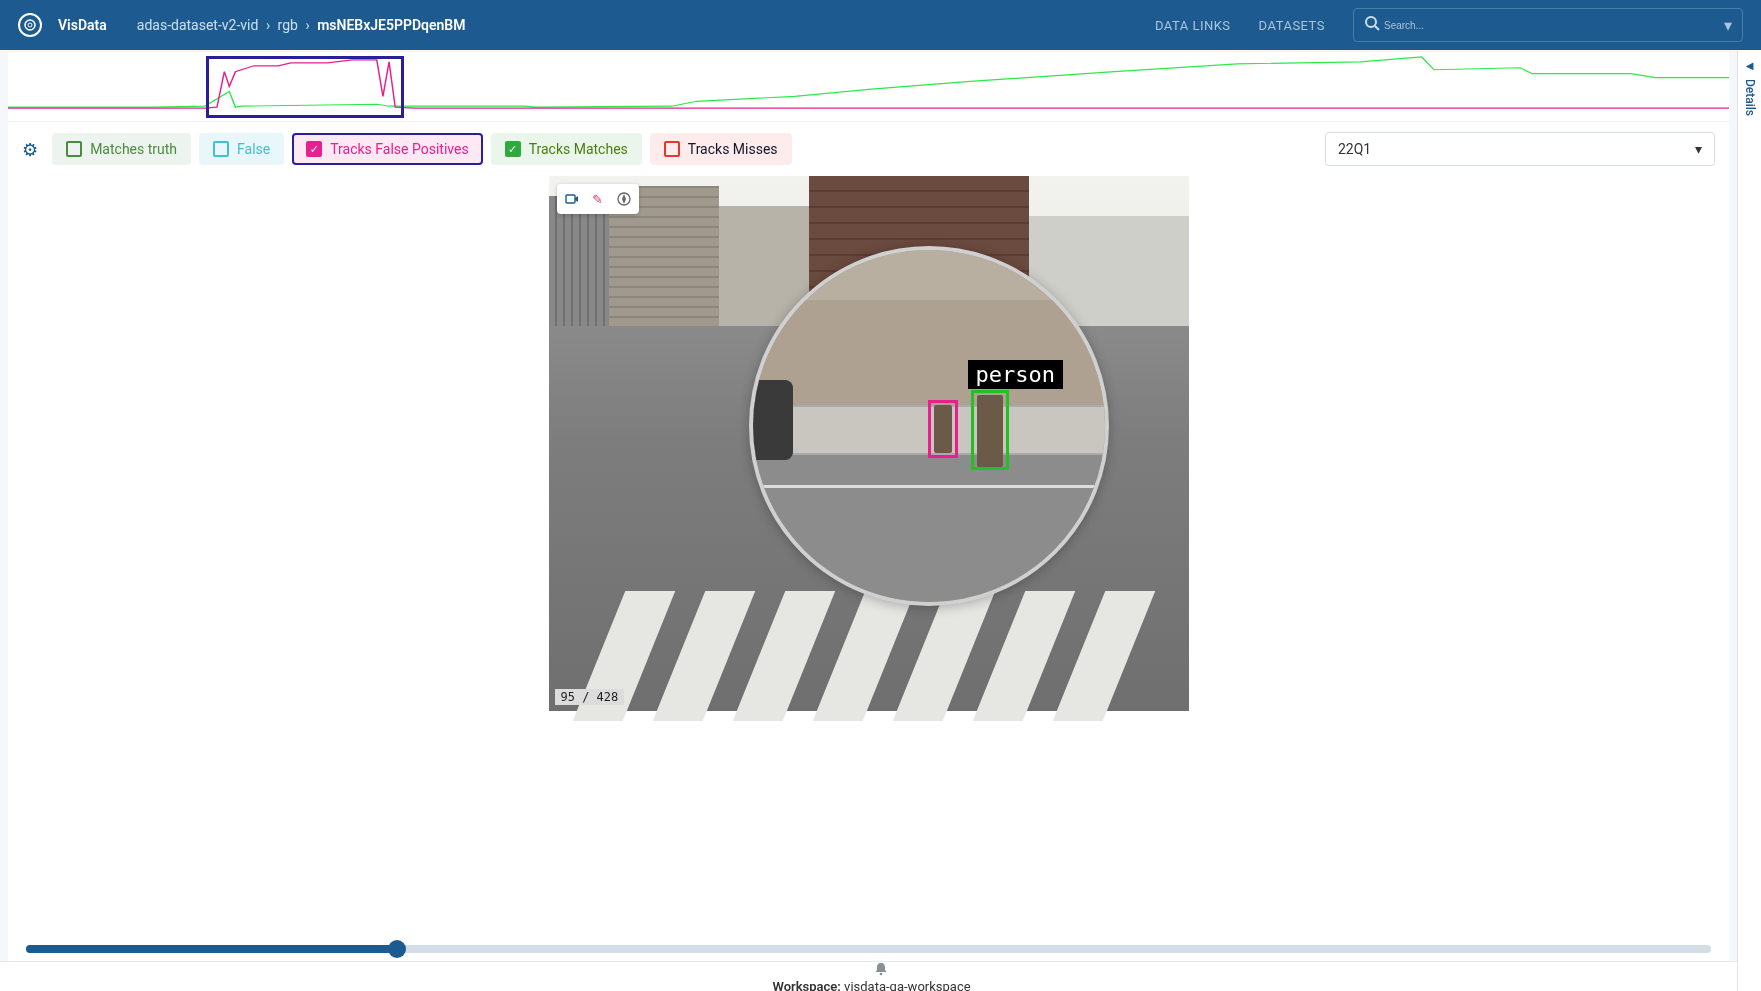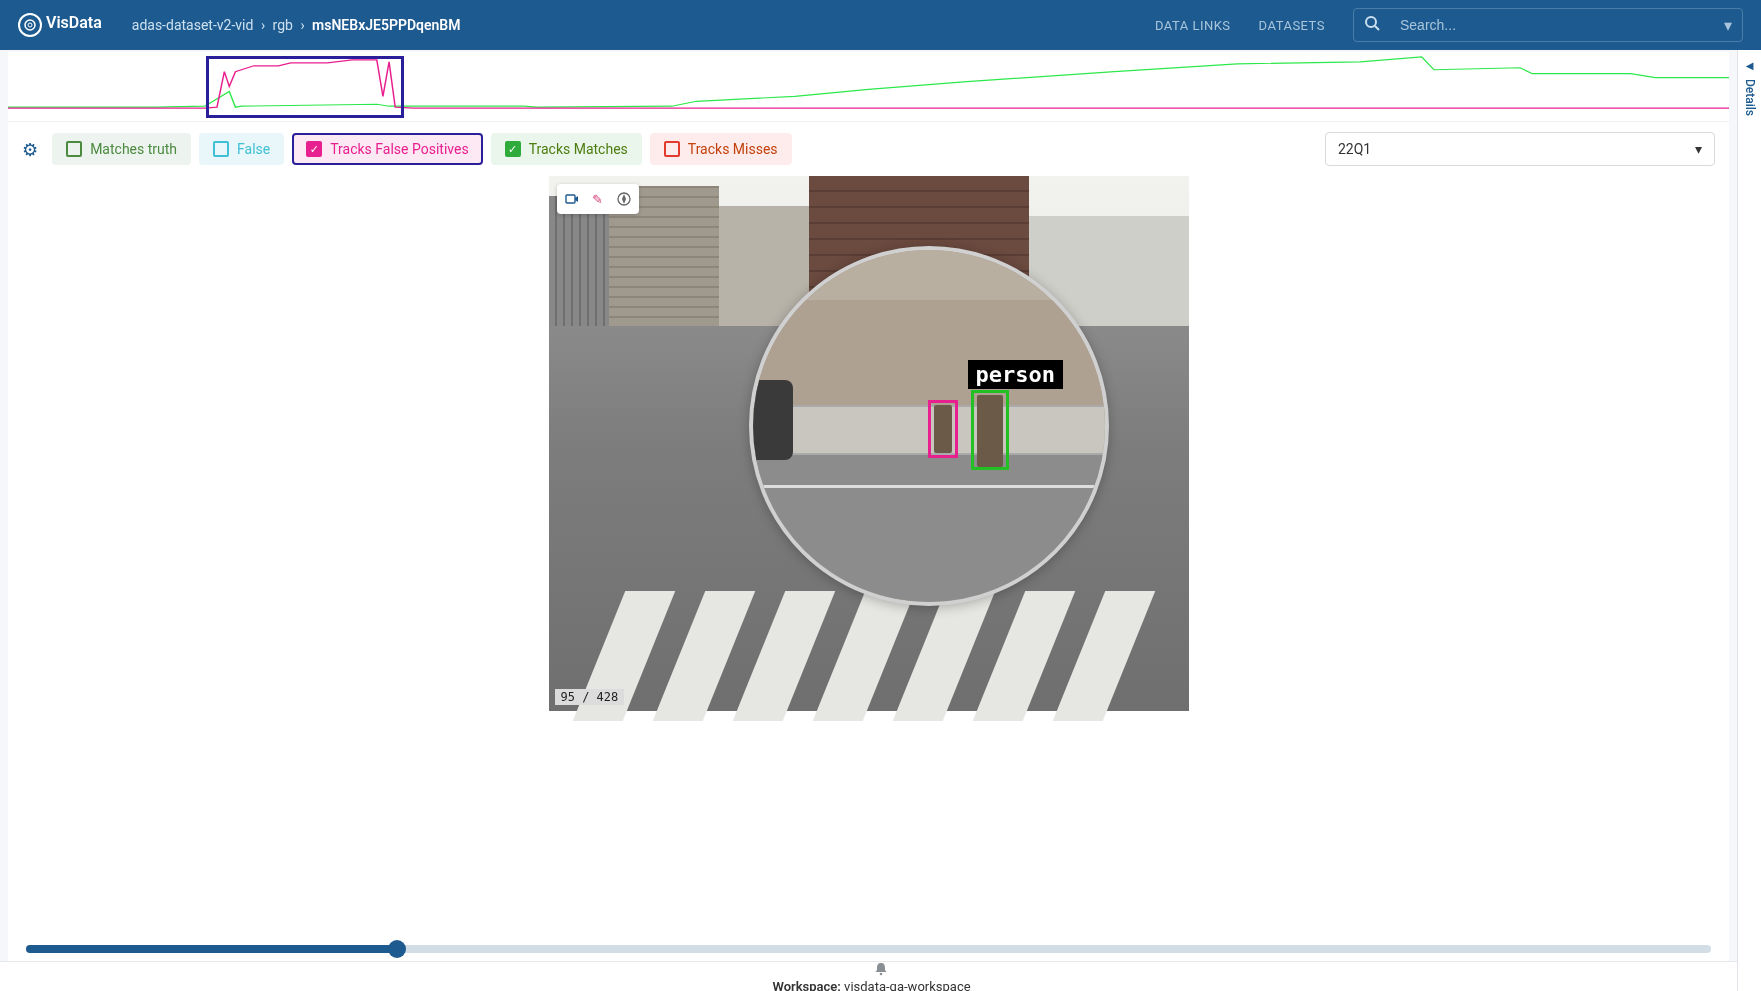--- a/index.html
+++ b/index.html
@@ -6,34 +6,34 @@
 body { font-family: -apple-system, BlinkMacSystemFont, "Segoe UI", Roboto, sans-serif; background: #f5f7fa; overflow: hidden; }
 
 .header {
   background: #1d5a8f;
   height: 50px;
   display: flex;
   align-items: center;
   padding: 0 18px;
   color: #fff;
 }
-.logo { display: flex; align-items: flex-start; gap: 4px; font-weight: 600; font-size: 16px; }
+.logo { display: flex; align-items: center; gap: 16px; font-weight: 600; font-size: 14px; }
 .logo-icon { width: 24px; height: 24px; border: 2px solid #fff; border-radius: 50%; display: flex; align-items: center; justify-content: center; }
 .breadcrumb { margin-left: 30px; font-size: 14px; color: #cce0ef; }
 .breadcrumb .sep { margin: 0 4px; }
 .breadcrumb .current { color: #fff; font-weight: 600; }
 .header-spacer { flex: 1; }
 .nav-link { color: #a9c5db; font-size: 13px; margin-right: 28px; letter-spacing: 0.5px; cursor: pointer; }
 .search-box {
   display: flex; align-items: center; background: #1d5a8f; border: 1px solid #4a7ea8;
   border-radius: 4px; padding: 6px 10px; width: 390px; color: #cce0ef;
 }
 .search-box input {
   background: transparent; border: none; color: #fff; flex: 1; outline: none;
-  font-size: 14px; margin-left: 20px;
+  font-size: 10px; margin-left: 4px;
 }
 .search-box input::placeholder { color: #a9c5db; }
 .search-dd { color: #a9c5db; }
 
 .right-rail {
   position: fixed; right: 0; top: 50px; bottom: 0; width: 24px;
   background: #fff; border-left: 1px solid #e0e4e8;
   display: flex; flex-direction: column; align-items: center; padding-top: 10px; z-index: 5;
 }
 .right-rail .arrow { color: #1d5a8f; font-size: 10px; margin-bottom: 8px; cursor: pointer; }
@@ -56,21 +56,21 @@
 .gear { color: #1d5a8f; font-size: 18px; margin-right: 6px; cursor: pointer; }
 .chip {
   display: flex; align-items: center; gap: 8px; padding: 6px 12px; border-radius: 4px;
   font-size: 14px; cursor: pointer; border: 2px solid transparent;
 }
 .chip .cb { width: 16px; height: 16px; border: 2px solid; border-radius: 2px; display: flex; align-items: center; justify-content: center; font-size: 11px; color: #fff; }
 .chip-gt { background: #edf3ee; } .chip-gt .cb { border-color: #4b8a3f; } .chip-gt span.t { color: #4b8a3f; }
 .chip-tracks { background: #e9f6fa; } .chip-tracks .cb { border-color: #3fc0d4; } .chip-tracks span.t { color: #3fc0d4; }
 .chip-tfp { background: #fde9f4; border-color: #2a1f9b; } .chip-tfp .cb { border-color: #e81f8e; background: #e81f8e; } .chip-tfp span.t { color: #e81f8e; }
 .chip-tm { background: #eaf6eb; } .chip-tm .cb { border-color: #2eab3b; background: #2eab3b; } .chip-tm span.t { color: #4d7c0f; }
-.chip-tmiss { background: #fdeceb; } .chip-tmiss .cb { border-color: #e23b2e; } .chip-tmiss span.t { color: #c2410c; }
+.chip-tmiss { background: #fdeceb; } .chip-tmiss .cb { border-color: #e23b2e; } .chip-tmiss span.t { color: #0f172a; }
 .filters-spacer { flex: 1; }
 .dd-select {
   width: 390px; border: 1px solid #d6dbe0; border-radius: 4px; padding: 8px 12px;
   display: flex; align-items: center; justify-content: space-between; font-size: 14px; color: #333;
   cursor: pointer;
   text-align: right;
 }
 
 .canvas-area {
   flex: 1; background: #fff; margin: 0 8px; display: flex; align-items: flex-start; justify-content: center;
@@ -101,21 +101,21 @@
   border-radius: 50%; border: 4px solid #d0d0d0; overflow: hidden; background: #a89f93;
   box-shadow: 0 2px 12px rgba(0,0,0,0.25);
 }
 .mag-sky { position: absolute; top:0; left:0; right:0; height: 50px; background:#b9afa0;}
 .mag-wall { position: absolute; top: 50px; left:0; right:0; height: 120px; background:#aea191;}
 .mag-barrier { position: absolute; top: 155px; left:0; right:0; height: 50px; background:#c9c6c0; border-top: 2px solid #aaa; border-bottom: 2px solid #aaa;}
 .mag-road { position: absolute; top: 205px; left:0; right:0; bottom:0; background:#8c8c8c;}
 .mag-curb { position: absolute; top: 235px; left:0; right:0; height: 3px; background:#ddd;}
 .mag-label {
   position: absolute; top: 110px; left: 215px; background: #000; color: #fff;
-  font-family: monospace; font-size: 22px; padding: 2px 8px; font-weight: bold;
+  font-family: monospace; font-size: 22px; padding: 2px 8px;
 }
 .bbox { position: absolute; border-width: 3px; border-style: solid; }
 .bbox-green { border-color: #22c022; top: 140px; left: 218px; width: 38px; height: 80px; }
 .bbox-pink { border-color: #e81f8e; top: 150px; left: 175px; width: 30px; height: 58px; }
 .figure { position: absolute; background: #6b5a47; border-radius: 2px;}
 .fig1 { top: 145px; left: 224px; width: 26px; height: 72px; }
 .fig2 { top: 155px; left: 181px; width: 18px; height: 48px; }
 .car-edge { position: absolute; top: 130px; left: -10px; width: 50px; height: 80px; background:#3a3a3a; border-radius: 0 8px 8px 0;}
 
 .scrubber-row { padding: 12px 18px 8px 18px; background: #fff; margin: 0 8px; }

